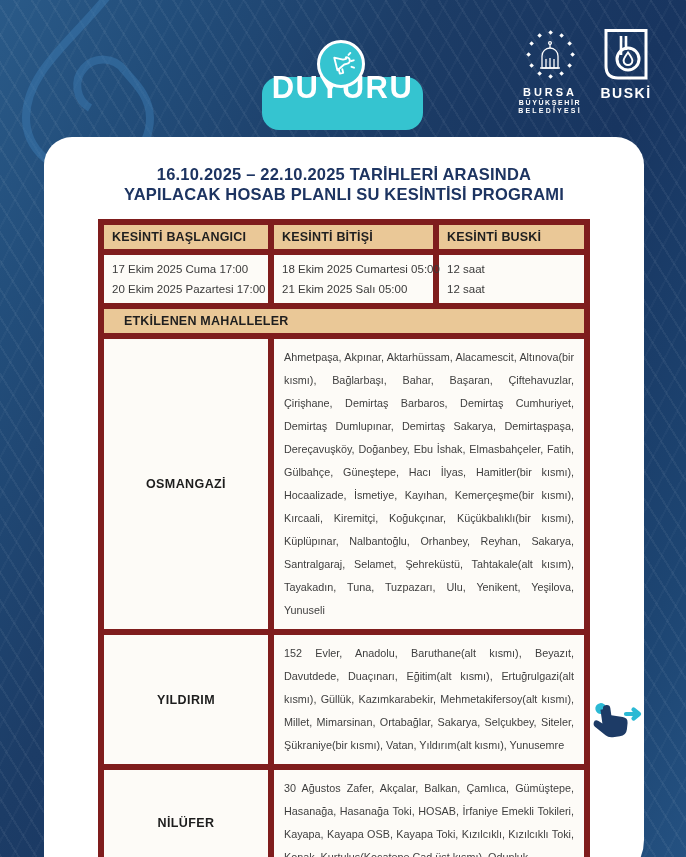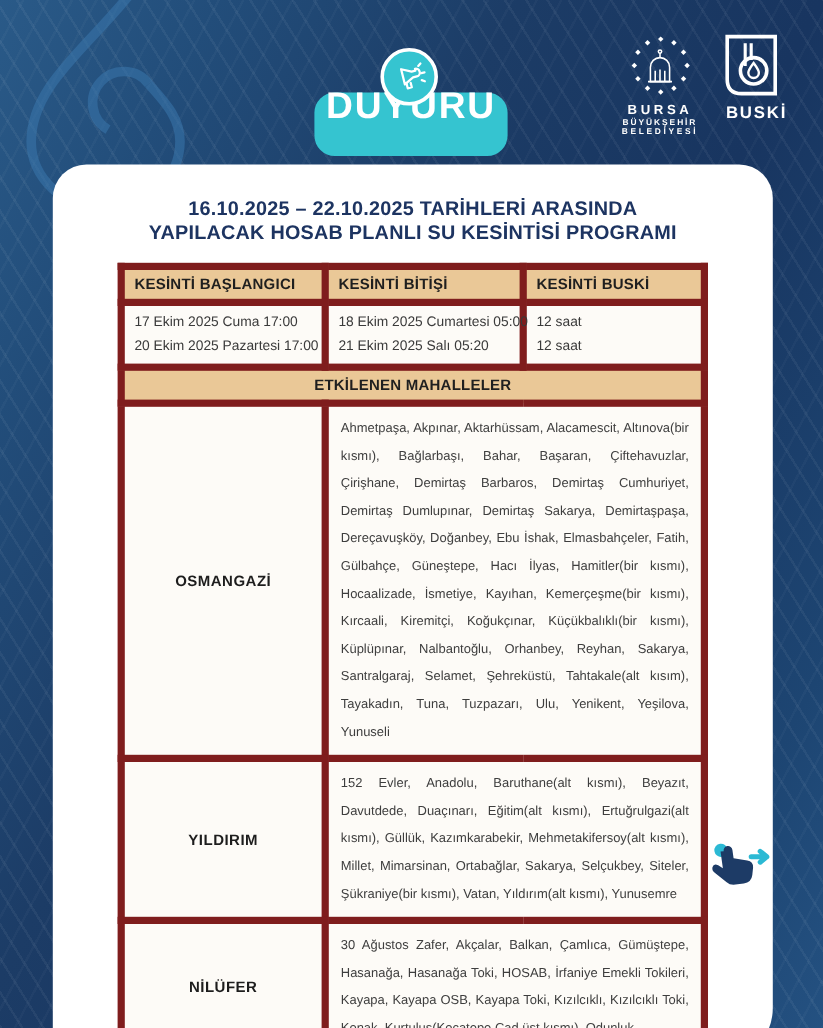--- a/index.html
+++ b/index.html
@@ -28,21 +28,21 @@
   }
   .duyuru-pill span{
     color:#fff;font-weight:bold;font-size:31px;letter-spacing:1.5px;line-height:1;
     padding-bottom:27px;
   }
   .bursa-logo{position:absolute;left:512px;top:30px;width:76px;text-align:center;color:#fff;}
   .bursa-logo .l1{font-weight:bold;font-size:11px;letter-spacing:3px;margin-top:2px;}
   .bursa-logo .l2{font-weight:bold;font-size:7px;letter-spacing:1.6px;margin-top:1px;}
   .bursa-logo .l3{font-weight:bold;font-size:7px;letter-spacing:2.2px;margin-top:1px;}
   .buski-logo{position:absolute;left:596px;top:28px;width:60px;text-align:center;color:#fff;}
-  .buski-logo .lbl{font-weight:bold;font-size:14px;letter-spacing:1.5px;margin-top:3px;text-align:right;}
+  .buski-logo .lbl{font-weight:bold;font-size:14px;letter-spacing:1.5px;margin-top:3px;}
 
   
   .card{
     position:absolute;left:44px;top:137px;width:600px;height:749px;background:#ffffff;
     border-radius:28px 28px 46px 30px;z-index:1;
   }
   .page-title{
     margin:27px 30px 0;text-align:center;color:#1d3461;font-weight:800;
     font-size:16.5px;line-height:20px;letter-spacing:.2px;
   }
@@ -50,21 +50,21 @@
     width:486px;margin:15px auto 0;border-collapse:collapse;table-layout:fixed;
   }
   table.sched td,table.sched th{border:6px solid #7f1d1d;box-sizing:border-box;}
   th.hdr{
     background:#eac897;color:#1f1f1f;font-size:12.5px;font-weight:bold;
     text-align:left;padding:5px 8px;letter-spacing:.2px;
   }
   td.dates{background:#fdfbf7;color:#3a3a3a;font-size:11.5px;padding:4px 8px;vertical-align:top;}
   td.dates div{line-height:20px;white-space:nowrap;}
   td.section{
-    background:#eac897;color:#1f1f1f;font-size:12.5px;font-weight:bold;text-align:center;
+    background:#eac897;color:#1f1f1f;font-size:12.5px;font-weight:bold;
     padding:5px 20px;letter-spacing:.2px;
   }
   td.dist{
     background:#fdfbf7;color:#1d1d1d;font-weight:bold;font-size:12.5px;text-align:center;
     letter-spacing:.4px;vertical-align:middle;
   }
   td.list{
     background:#fdfbf7;color:#3e3e3e;font-size:10.8px;line-height:23px;
     text-align:justify;padding:7px 10px;vertical-align:top;
   }
@@ -153,21 +153,21 @@
         <th class="hdr">KESİNTİ BİTİŞİ</th>
         <th class="hdr">KESİNTİ BUSKİ</th>
       </tr>
       <tr>
         <td class="dates">
           <div>17 Ekim 2025 Cuma 17:00</div>
           <div>20 Ekim 2025 Pazartesi 17:00</div>
         </td>
         <td class="dates">
           <div>18 Ekim 2025 Cumartesi 05:00</div>
-          <div>21 Ekim 2025 Salı 05:20</div>
+          <div>21 Ekim 2025 Salı 05:00</div>
         </td>
         <td class="dates">
           <div>12 saat</div>
           <div>12 saat</div>
         </td>
       </tr>
       <tr>
         <td class="section" colspan="3">ETKİLENEN MAHALLELER</td>
       </tr>
       <tr>

